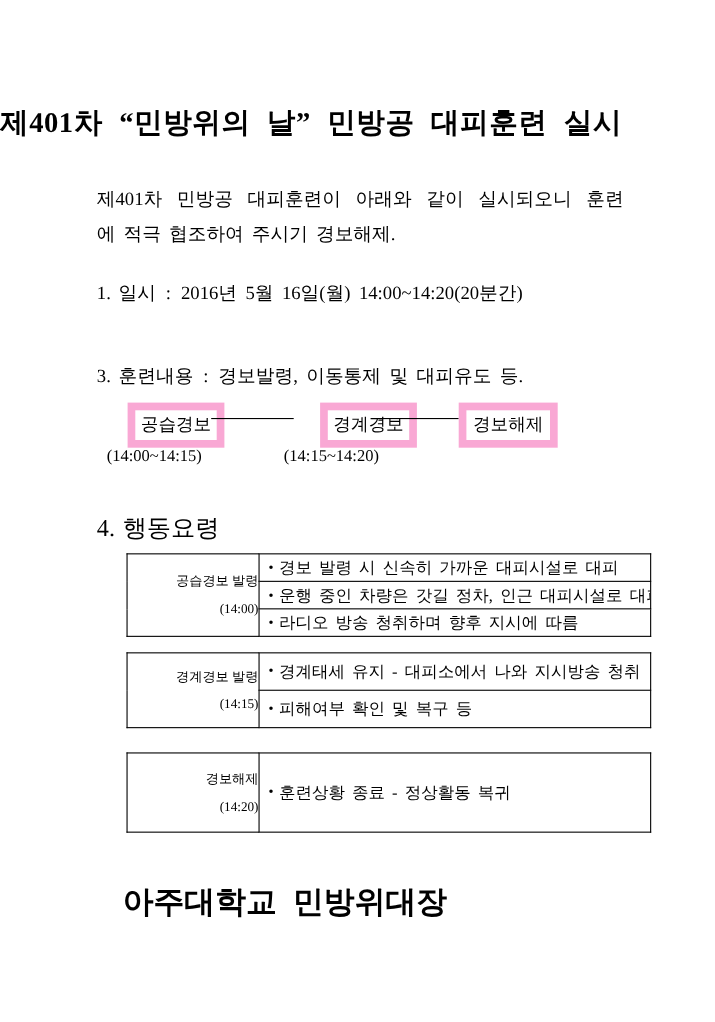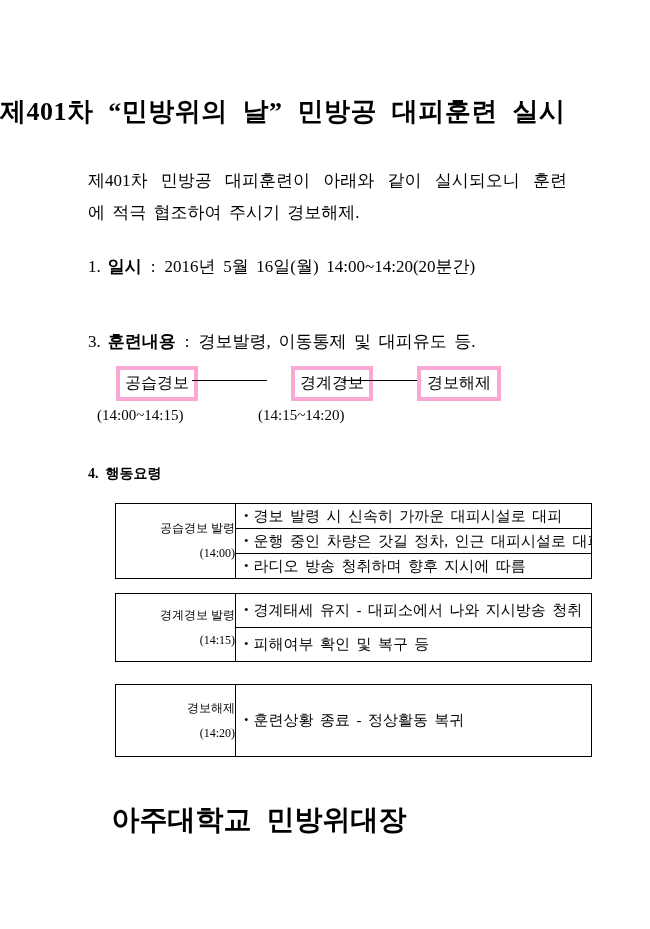--- a/index.html
+++ b/index.html
@@ -4,21 +4,21 @@
 <style>
   html,body{margin:0;padding:0;}
   .page{
     position:relative;
     width:650px;height:929px;
     background:#ffffff;
     color:#000000;
     font-family:"Liberation Serif","DejaVu Serif",serif;
     overflow:hidden;
   }
-  .b{font-weight:bold;}
+  .b{font-weight:normal;}
   .doc-title{
     position:absolute;top:94px;left:0;width:650px;
     text-align:left;font-size:26px;font-weight:bold;
     word-spacing:0.30em;letter-spacing:0.5px;white-space:nowrap;
   }
   .intro{
     position:absolute;top:165px;left:88px;width:479px;
     font-size:17px;line-height:32px;word-spacing:0.18em;
   }
   .intro-line-first{text-align:justify;text-align-last:justify;}
@@ -28,36 +28,36 @@
     font-size:17px;white-space:nowrap;word-spacing:0.20em;
   }
   .li-1{top:255px;}
   .li-2{top:292px;}
   .li-3{top:330px;}
   .item-num{margin-right:7px;}
   .item-sep{margin:0 9px;}
   .flow{position:absolute;top:0;left:0;}
   .fbox{
     position:absolute;top:366px;height:27px;
-    border:4px solid #f9a8d4;box-sizing:content-box;
+    border:7px solid #f9a8d4;box-sizing:content-box;
     display:flex;align-items:center;justify-content:center;
     font-size:16px;white-space:nowrap;
   }
   .fbox-0{left:116px;width:74px;}
   .fbox-1{left:267px;width:74px;margin-left:24px;}
   .fbox-2{left:417px;width:76px;}
   .fline{position:absolute;top:380px;height:1px;background:#000;}
   .fline-0{left:192px;width:75px;}
   .fline-1{left:343px;width:74px;}
   .ftime{position:absolute;top:407px;font-size:15px;white-space:nowrap;}
   .ftime-0{left:97px;}
   .ftime-1{left:258px;}
   .section-heading{
     position:absolute;top:465px;left:88px;
-    font-size:14px;font-weight:bold;word-spacing:0.2em;white-space:nowrap;text-align:right;
+    font-size:22px;font-weight:normal;word-spacing:0.2em;white-space:nowrap;text-align:right;
   }
   table.tbl{
     position:absolute;left:115px;width:477px;
     border-collapse:collapse;table-layout:fixed;
   }
   .tbl-0{top:503px;}
   .tbl-1{top:593px;}
   .tbl-2{top:684px;}
   table.tbl td{border:1px solid #000;}
   td.hcell{

